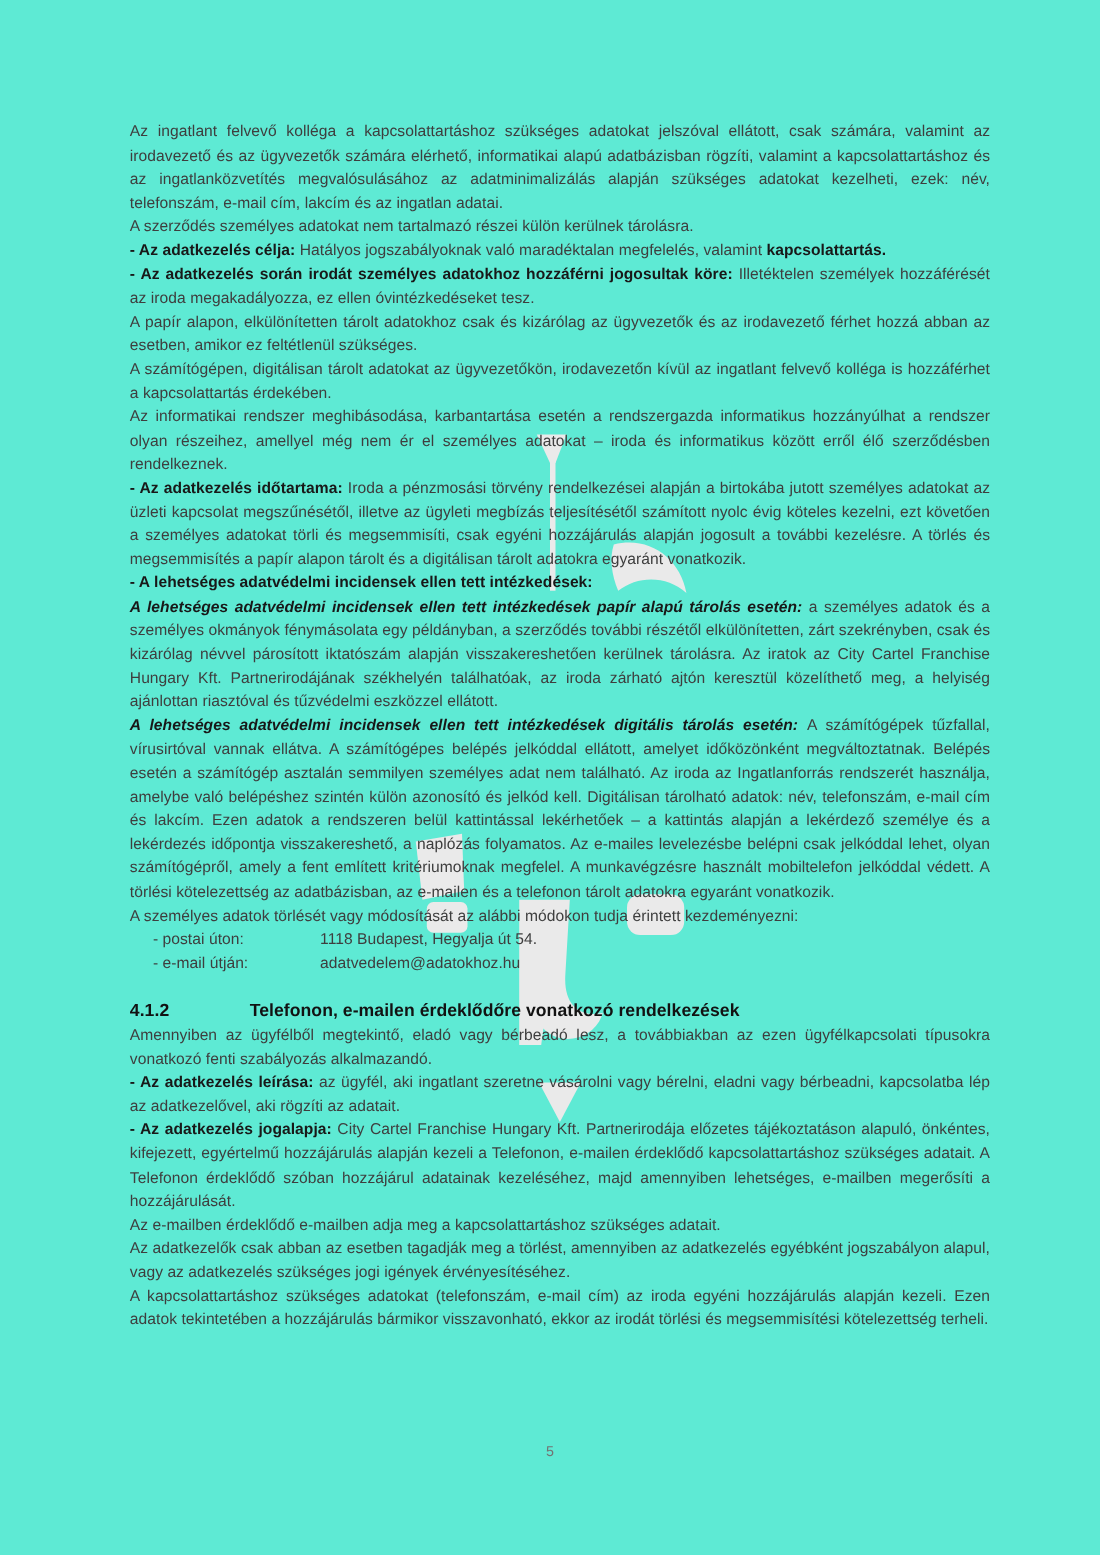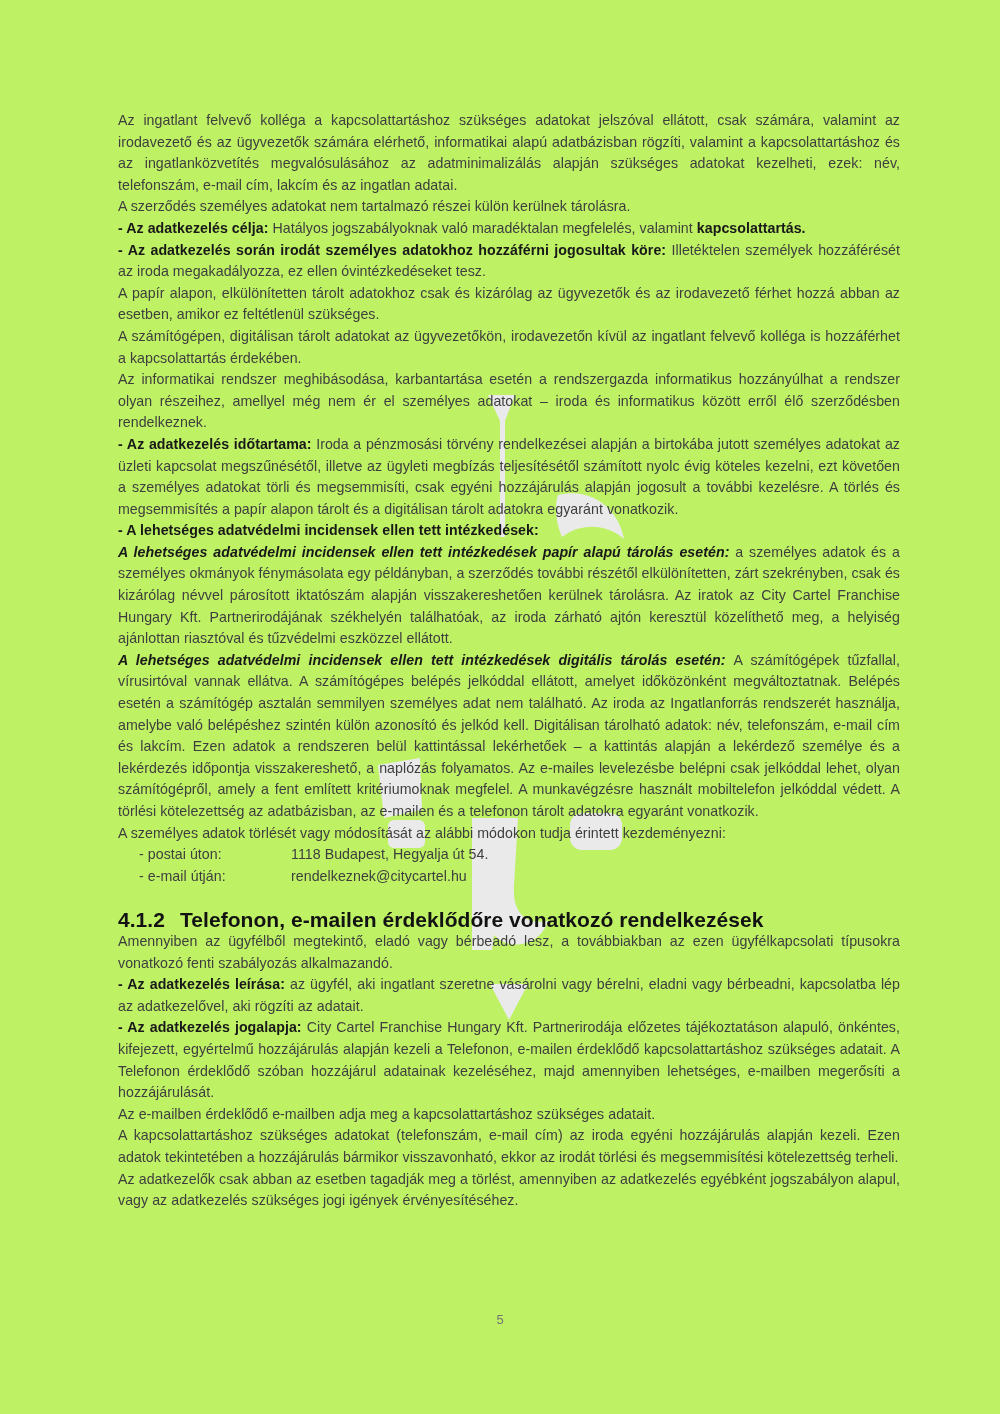--- a/index.html
+++ b/index.html
@@ -10,21 +10,21 @@
   body {
     width: 1000px;
     height: 1414px;
     position: relative;
     overflow: hidden;
     font-family: "Liberation Sans", sans-serif;
   }
   .page {
     position: absolute;
     inset: 0;
-    background: #bef264;
+    background: #5eead4;
   }
   .watermark {
     position: absolute;
     left: 360px;
     top: 385px;
     width: 280px;
     height: 650px;
     z-index: 0;
   }
   .content {
@@ -54,23 +54,24 @@
     width: 152px;
     flex: 0 0 152px;
   }
   .contact-value {
     flex: 1;
   }
   .heading {
     display: flex;
     margin-top: 22px;
     font-weight: bold;
-    font-size: 21px;
+    font-size: 16px;
     color: #121212;
     line-height: 21.6px;
+    gap: 47px;
   }
   .heading-number {
     width: 62px;
     flex: 0 0 62px;
   }
   .page-number {
     position: absolute;
     top: 1312px;
     left: 0;
     width: 100%;
@@ -108,28 +109,28 @@
       <p class="para"><span class="seg-b">- A lehetséges adatvédelmi incidensek ellen tett intézkedések:</span></p>
       <p class="para"><span class="seg-bi">A lehetséges adatvédelmi incidensek ellen tett intézkedések papír alapú tárolás esetén: </span><span class="seg-n">a személyes adatok és a személyes okmányok fénymásolata egy példányban, a szerződés további részétől elkülönítetten, zárt szekrényben, csak és kizárólag névvel párosított iktatószám alapján visszakereshetően kerülnek tárolásra. Az iratok az City Cartel Franchise Hungary Kft. Partnerirodájának székhelyén találhatóak, az iroda zárható ajtón keresztül közelíthető meg, a helyiség ajánlottan riasztóval és tűzvédelmi eszközzel ellátott.</span></p>
       <p class="para"><span class="seg-bi">A lehetséges adatvédelmi incidensek ellen tett intézkedések digitális tárolás esetén: </span><span class="seg-n">A számítógépek tűzfallal, vírusirtóval vannak ellátva. A számítógépes belépés jelkóddal ellátott, amelyet időközönként megváltoztatnak. Belépés esetén a számítógép asztalán semmilyen személyes adat nem található. Az iroda az Ingatlanforrás rendszerét használja, amelybe való belépéshez szintén külön azonosító és jelkód kell. Digitálisan tárolható adatok: név, telefonszám, e-mail cím és lakcím. Ezen adatok a rendszeren belül kattintással lekérhetőek – a kattintás alapján a lekérdező személye és a lekérdezés időpontja visszakereshető, a naplózás folyamatos. Az e-mailes levelezésbe belépni csak jelkóddal lehet, olyan számítógépről, amely a fent említett kritériumoknak megfelel. A munkavégzésre használt mobiltelefon jelkóddal védett. A törlési kötelezettség az adatbázisban, az e-mailen és a telefonon tárolt adatokra egyaránt vonatkozik.</span></p>
       <p class="para"><span class="seg-n">A személyes adatok törlését vagy módosítását az alábbi módokon tudja érintett kezdeményezni:</span></p>
       <div class="contact-row">
         <span class="contact-label">- postai úton:</span>
         <span class="contact-value">1118 Budapest, Hegyalja út 54.</span>
       </div>
       <div class="contact-row">
         <span class="contact-label">- e-mail útján:</span>
-        <span class="contact-value">rendelkeznek@citycartel.hu</span>
+        <span class="contact-value">adatvedelem@adatokhoz.hu</span>
       </div>
       <div class="heading">
         <span class="heading-number">4.1.2</span>
         <span>Telefonon, e-mailen érdeklődőre vonatkozó rendelkezések</span>
       </div>
       <p class="para"><span class="seg-n">Amennyiben az ügyfélből megtekintő, eladó vagy bérbeadó lesz, a továbbiakban az ezen ügyfélkapcsolati típusokra vonatkozó fenti szabályozás alkalmazandó.</span></p>
       <p class="para"><span class="seg-b">- Az adatkezelés leírása: </span><span class="seg-n">az ügyfél, aki ingatlant szeretne vásárolni vagy bérelni, eladni vagy bérbeadni, kapcsolatba lép az adatkezelővel, aki rögzíti az adatait.</span></p>
       <p class="para"><span class="seg-b">- Az adatkezelés jogalapja: </span><span class="seg-n">City Cartel Franchise Hungary Kft. Partnerirodája előzetes tájékoztatáson alapuló, önkéntes, kifejezett, egyértelmű hozzájárulás alapján kezeli a Telefonon, e-mailen érdeklődő kapcsolattartáshoz szükséges adatait. A Telefonon érdeklődő szóban hozzájárul adatainak kezeléséhez, majd amennyiben lehetséges, e-mailben megerősíti a hozzájárulását.</span></p>
       <p class="para"><span class="seg-n">Az e-mailben érdeklődő e-mailben adja meg a kapcsolattartáshoz szükséges adatait.</span></p>
+      <p class="para"><span class="seg-n">Az adatkezelők csak abban az esetben tagadják meg a törlést, amennyiben az adatkezelés egyébként jogszabályon alapul, vagy az adatkezelés szükséges jogi igények érvényesítéséhez.</span></p>
       <p class="para"><span class="seg-n">A kapcsolattartáshoz szükséges adatokat (telefonszám, e-mail cím) az iroda egyéni hozzájárulás alapján kezeli. Ezen adatok tekintetében a hozzájárulás bármikor visszavonható, ekkor az irodát törlési és megsemmisítési kötelezettség terheli.</span></p>
-      <p class="para"><span class="seg-n">Az adatkezelők csak abban az esetben tagadják meg a törlést, amennyiben az adatkezelés egyébként jogszabályon alapul, vagy az adatkezelés szükséges jogi igények érvényesítéséhez.</span></p>
     </div>
 
   <div class="page-number">5</div>
 </div>
 
 </body></html>

